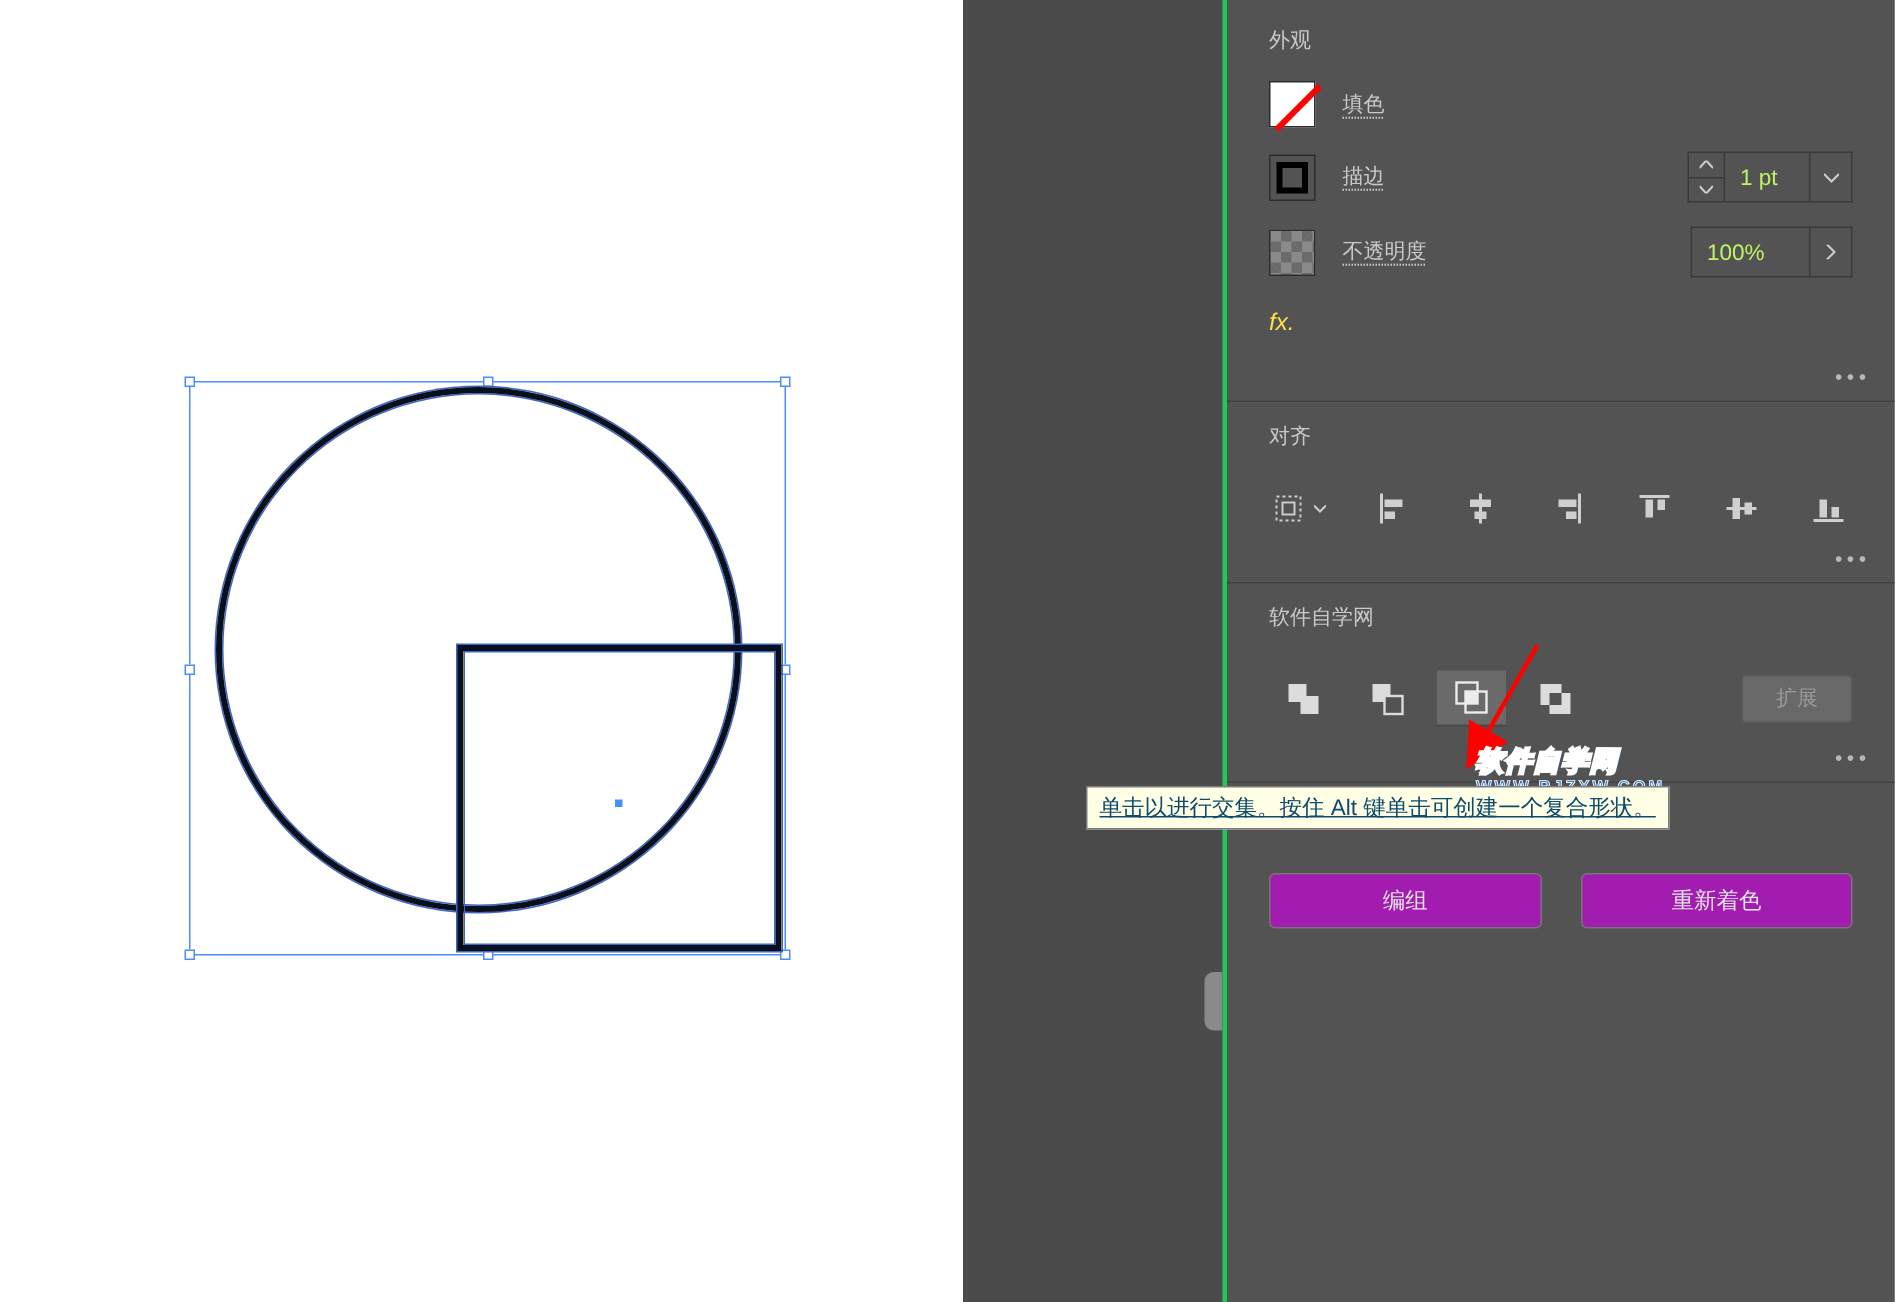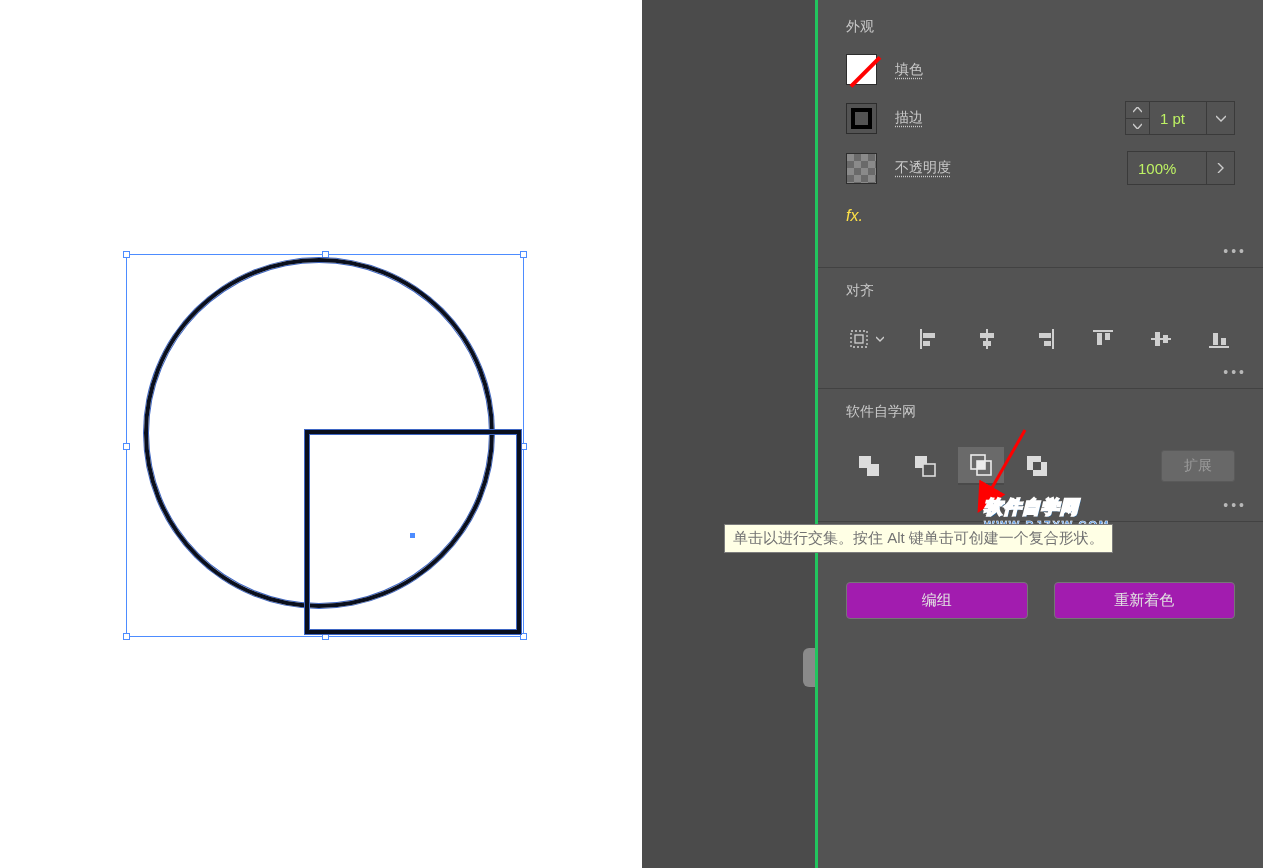--- a/index.html
+++ b/index.html
@@ -283,23 +283,24 @@
       font-size: 14px;
     }
     .tooltip {
       position: absolute;
       left: 724px;
       top: 524px;
       background: #ffffe5;
       border: 1px solid #7c7c7c;
       padding: 4px 8px;
       font-size: 15px;
-      color: #737373;
+      color: #0c4a6e;
       white-space: nowrap;
       z-index: 100;
+      text-decoration: underline;
     }
     .arrow {
       position: absolute;
       left: 975px;
       top: 425px;
       z-index: 90;
     }
     .quick-ops {
       display: flex;
       gap: 26px;

